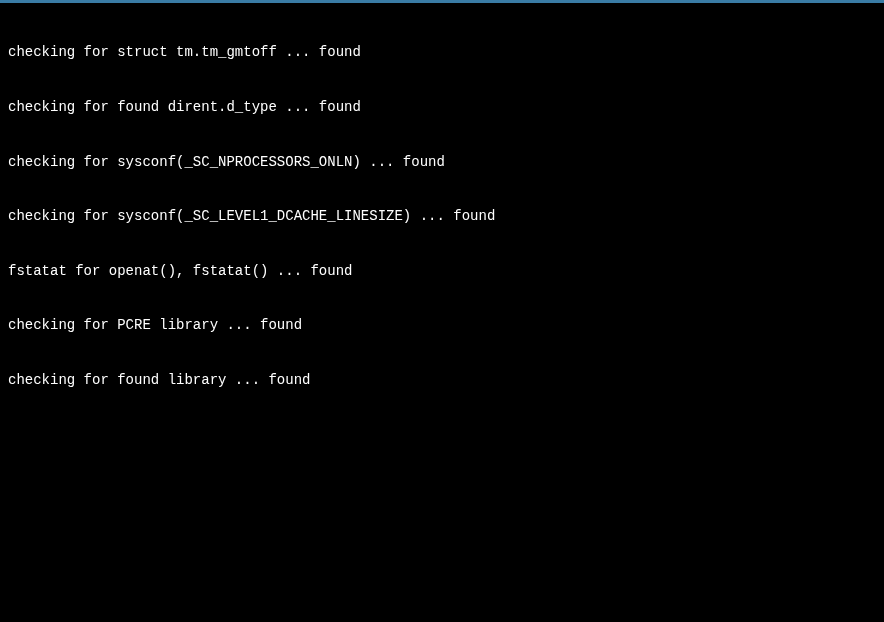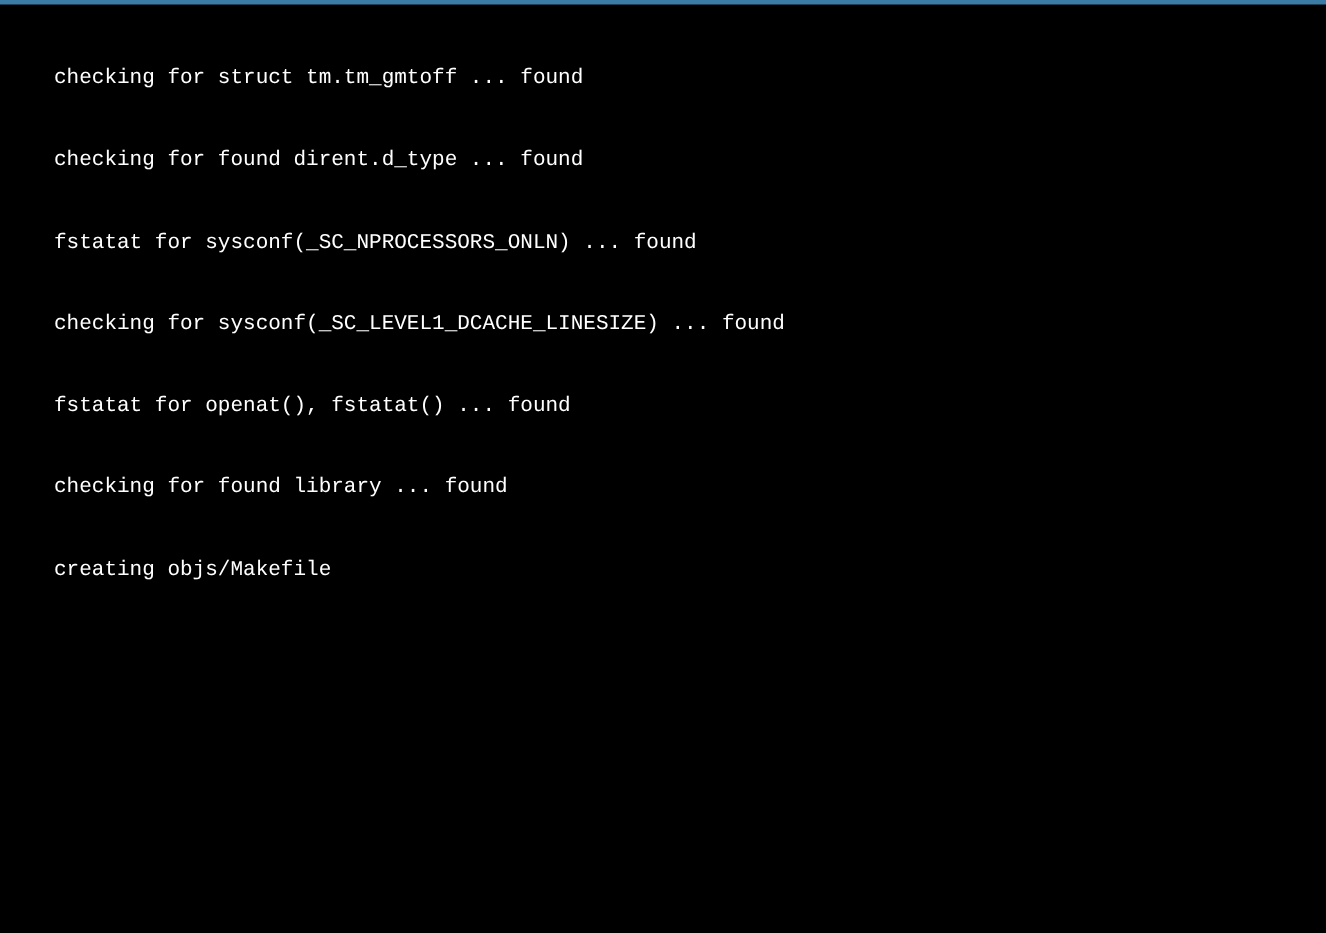--- a/index.html
+++ b/index.html
@@ -17,34 +17,33 @@
       color: #fff;
       border-top: 3px solid #3a7ca5;
     }
     .terminal {
       padding: 4px 8px;
       line-height: 1.3;
       white-space: pre;
     }
     .line {
       display: block;
-      margin-left: 28px;
     }
   </style>
 </head>
 <body>
 
 <div class="terminal">
   <span class="line">checking for struct tm.tm_gmtoff ... found</span>
   <span class="line">checking for found dirent.d_type ... found</span>
-  <span class="line">fstatat for sysconf(_SC_NPROCESSORS_ONLN) ... found</span>
+  <span class="line">checking for sysconf(_SC_NPROCESSORS_ONLN) ... found</span>
   <span class="line">checking for sysconf(_SC_LEVEL1_DCACHE_LINESIZE) ... found</span>
   <span class="line">fstatat for openat(), fstatat() ... found</span>
+  <span class="line">checking for PCRE library ... found</span>
   <span class="line">checking for found library ... found</span>
-  <span class="line">creating objs/Makefile</span>
   <span class="line"></span>
   
   
   
   
   <span class="line"></span>
   
   
   
   

